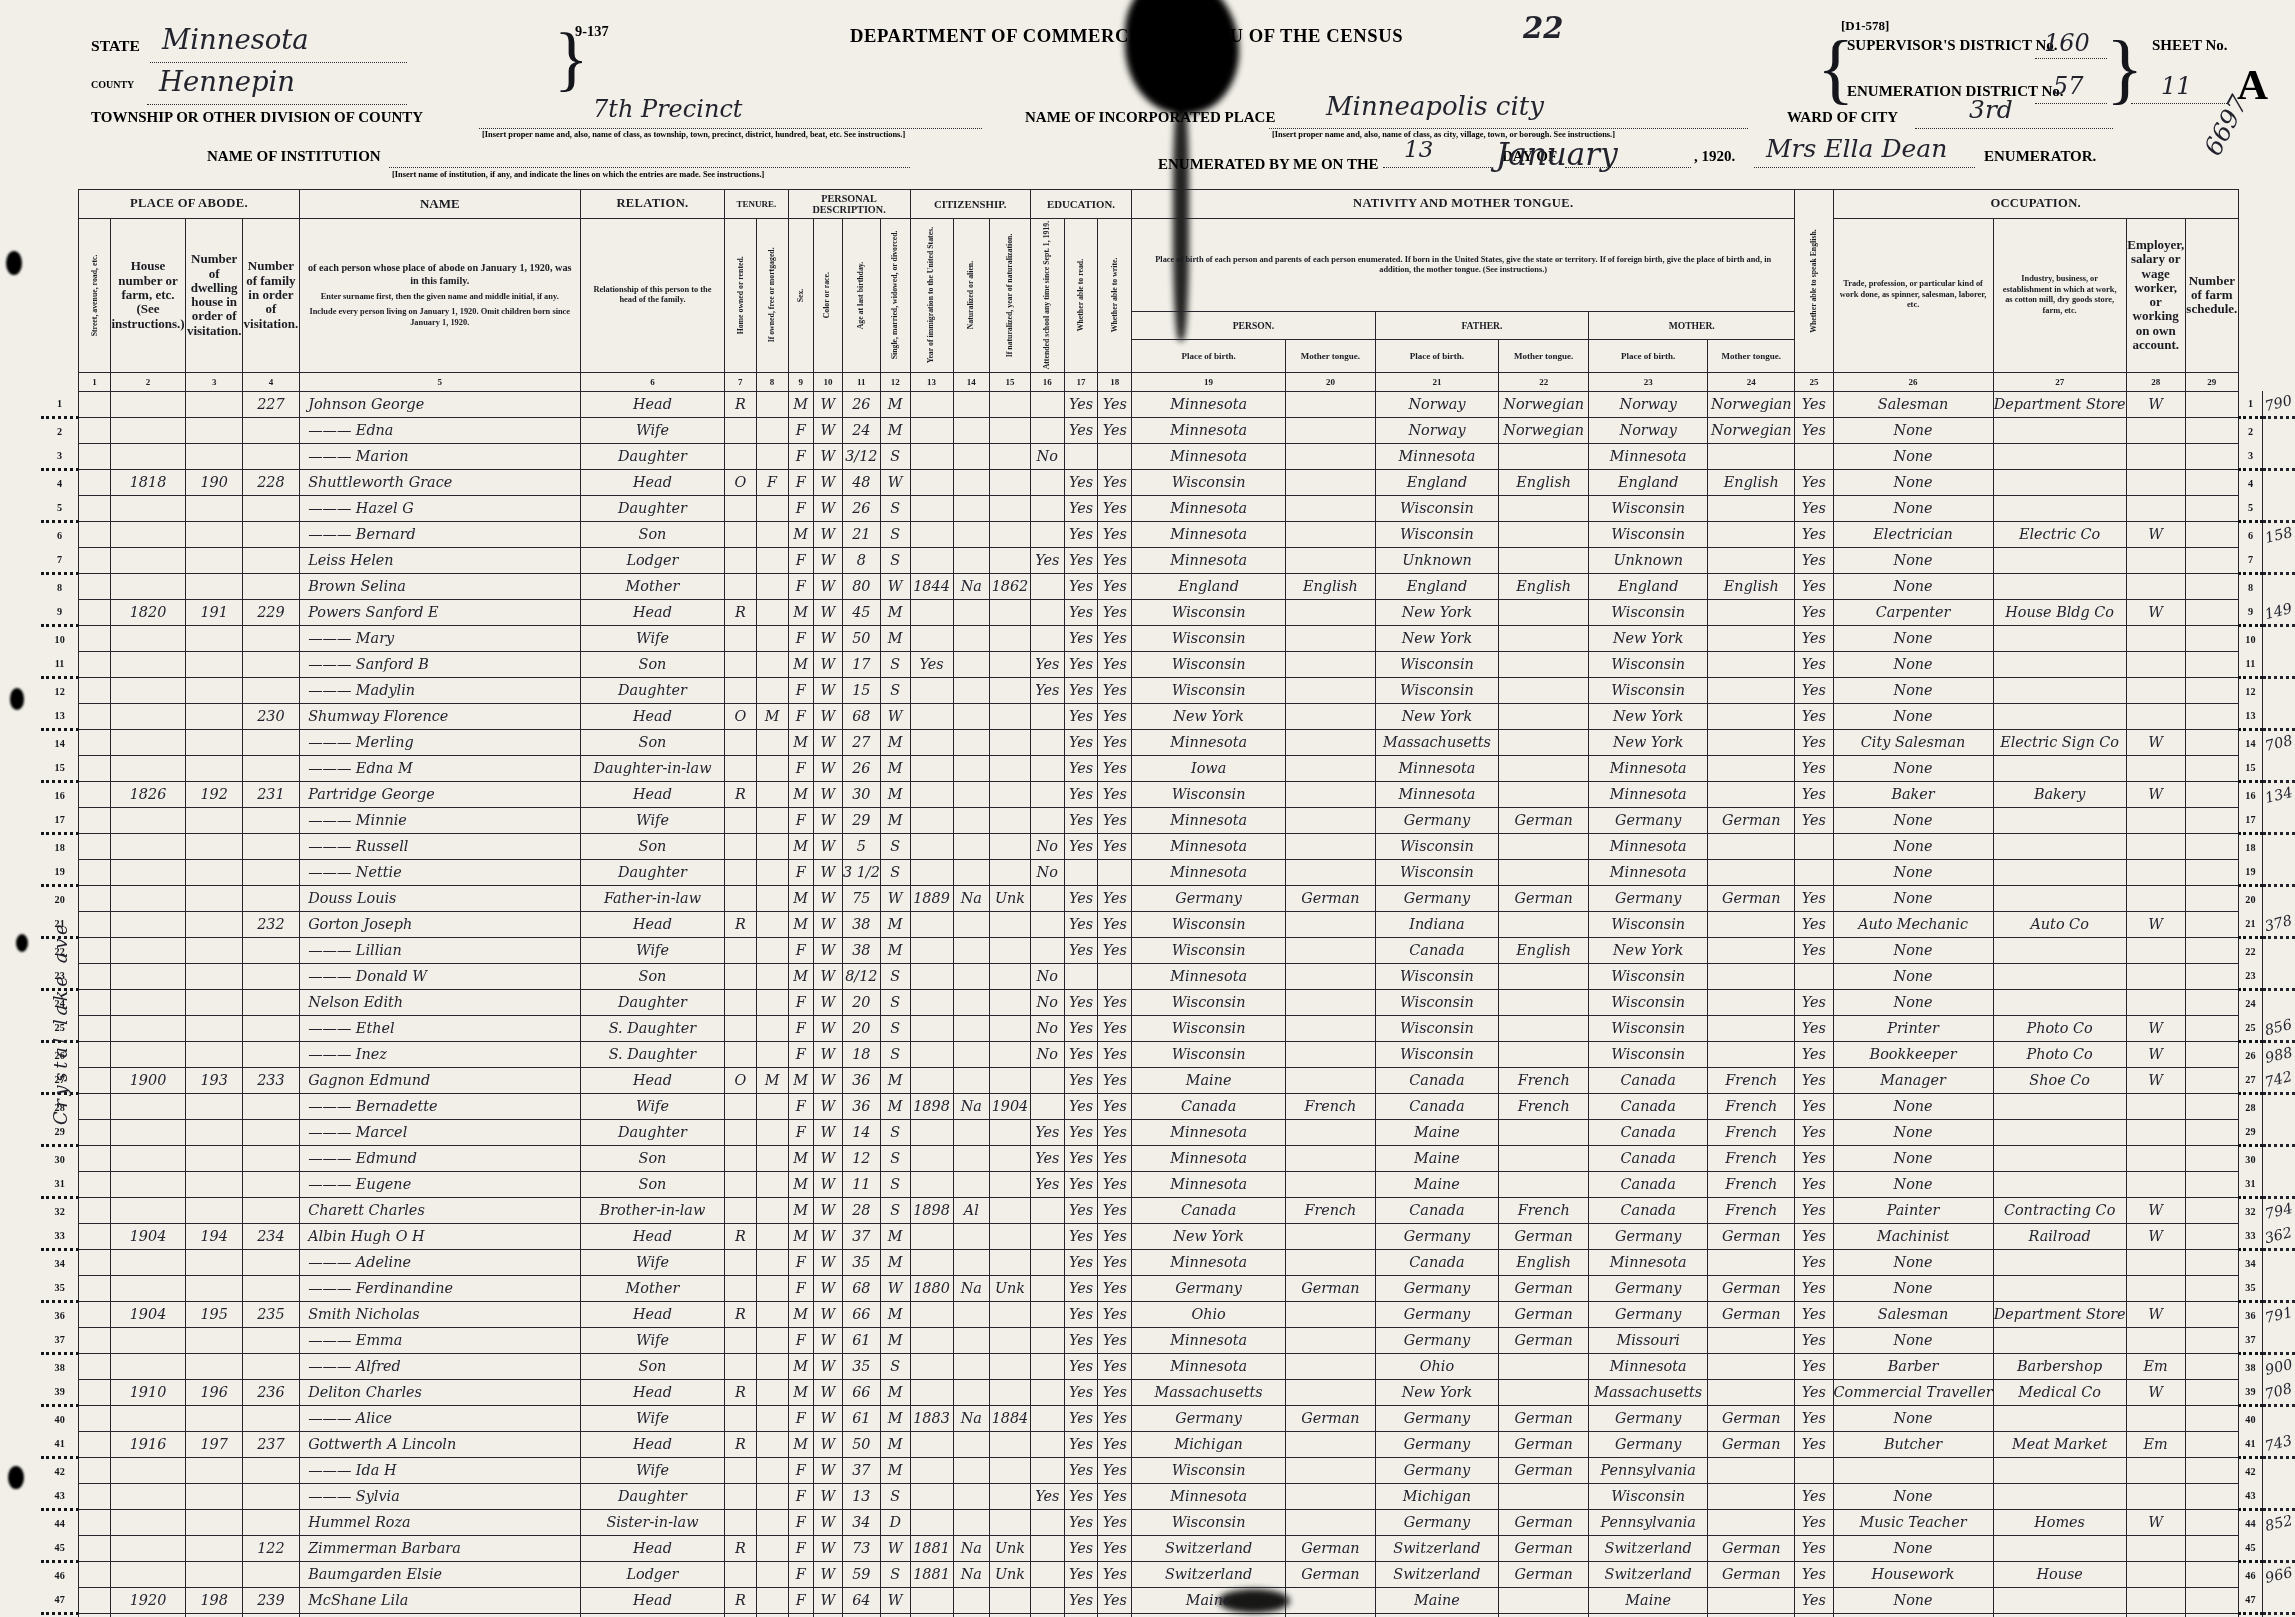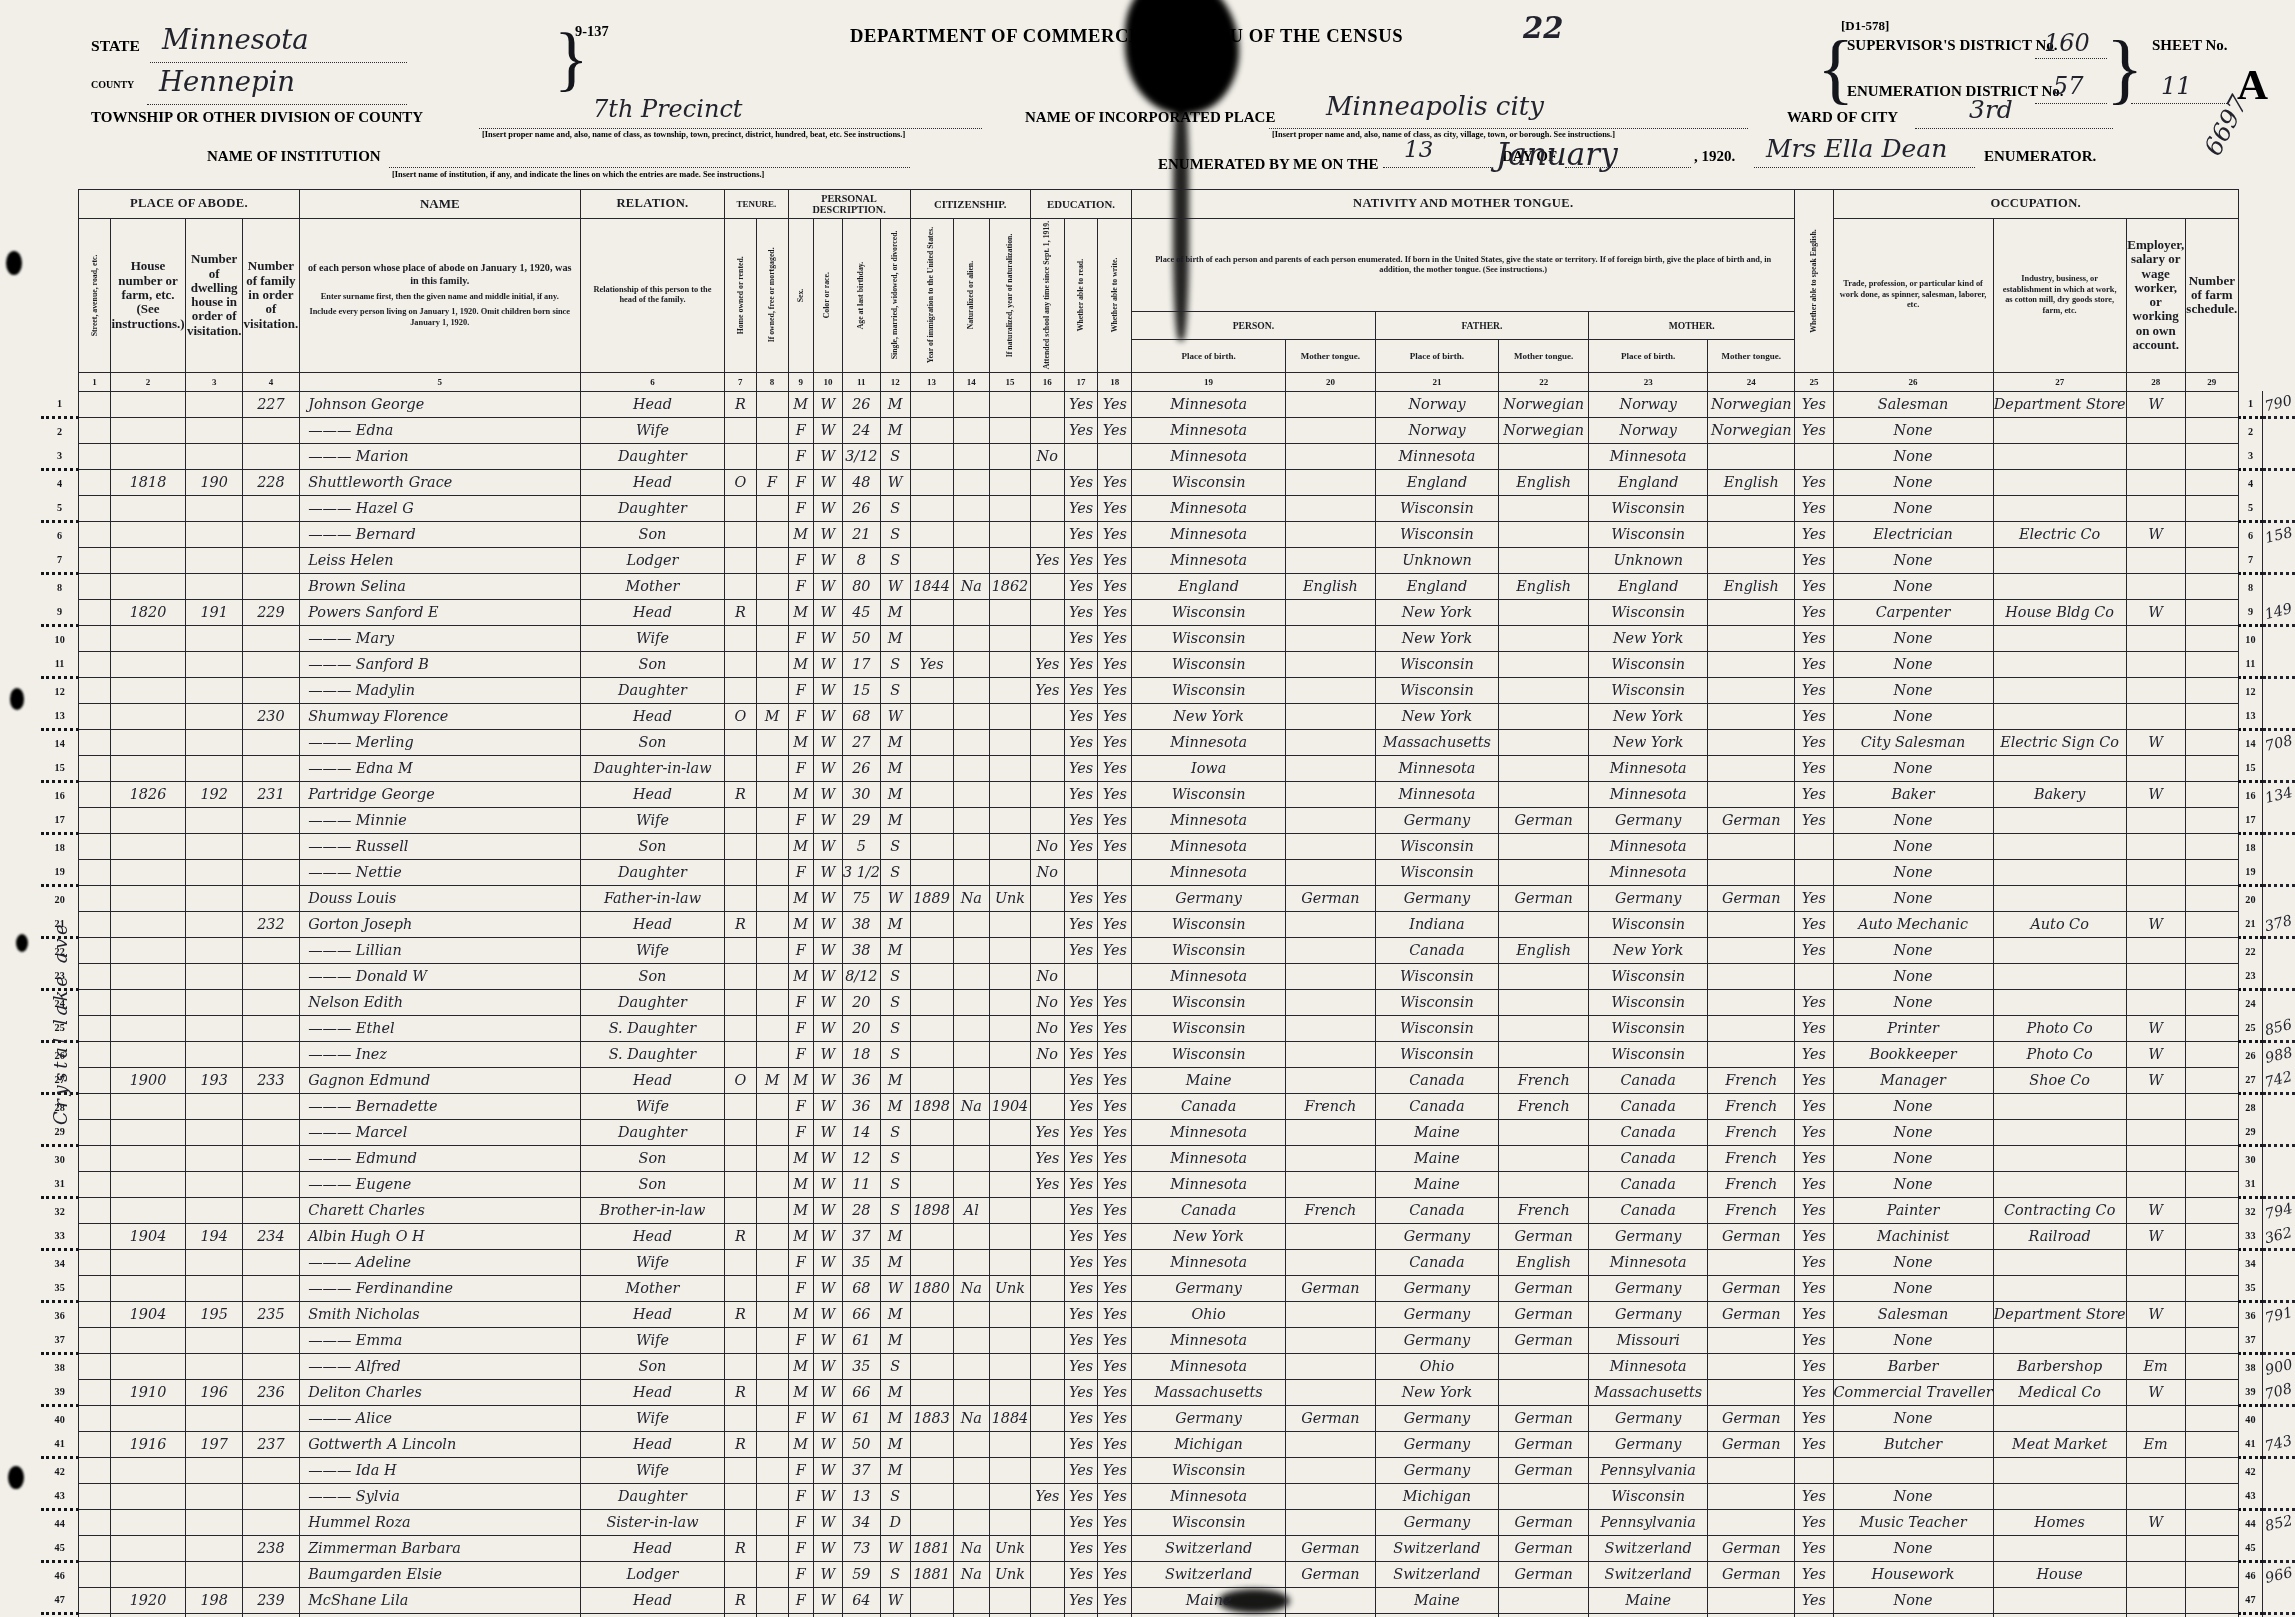--- a/index.html
+++ b/index.html
@@ -1729,21 +1729,21 @@
           <td class="hw hws">W</td>
           <td class="hw"></td>
           <td class="lineNum lineNumR">44</td>
           <td class="hw marginc">852</td>
         </tr>
         <tr>
           <td class="lineNum lineNumL">45</td>
           <td class="hw"></td>
           <td class="hw"></td>
           <td class="hw"></td>
-          <td class="hw">238</td>
+          <td class="hw">122</td>
           <td class="hw namec">Zimmerman  Barbara</td>
           <td class="hw relc">Head</td>
           <td class="hw hws">R</td>
           <td class="hw hws"></td>
           <td class="hw hws">F</td>
           <td class="hw hws">W</td>
           <td class="hw">73</td>
           <td class="hw hws">W</td>
           <td class="hw hws">1881</td>
           <td class="hw hws">Na</td>

